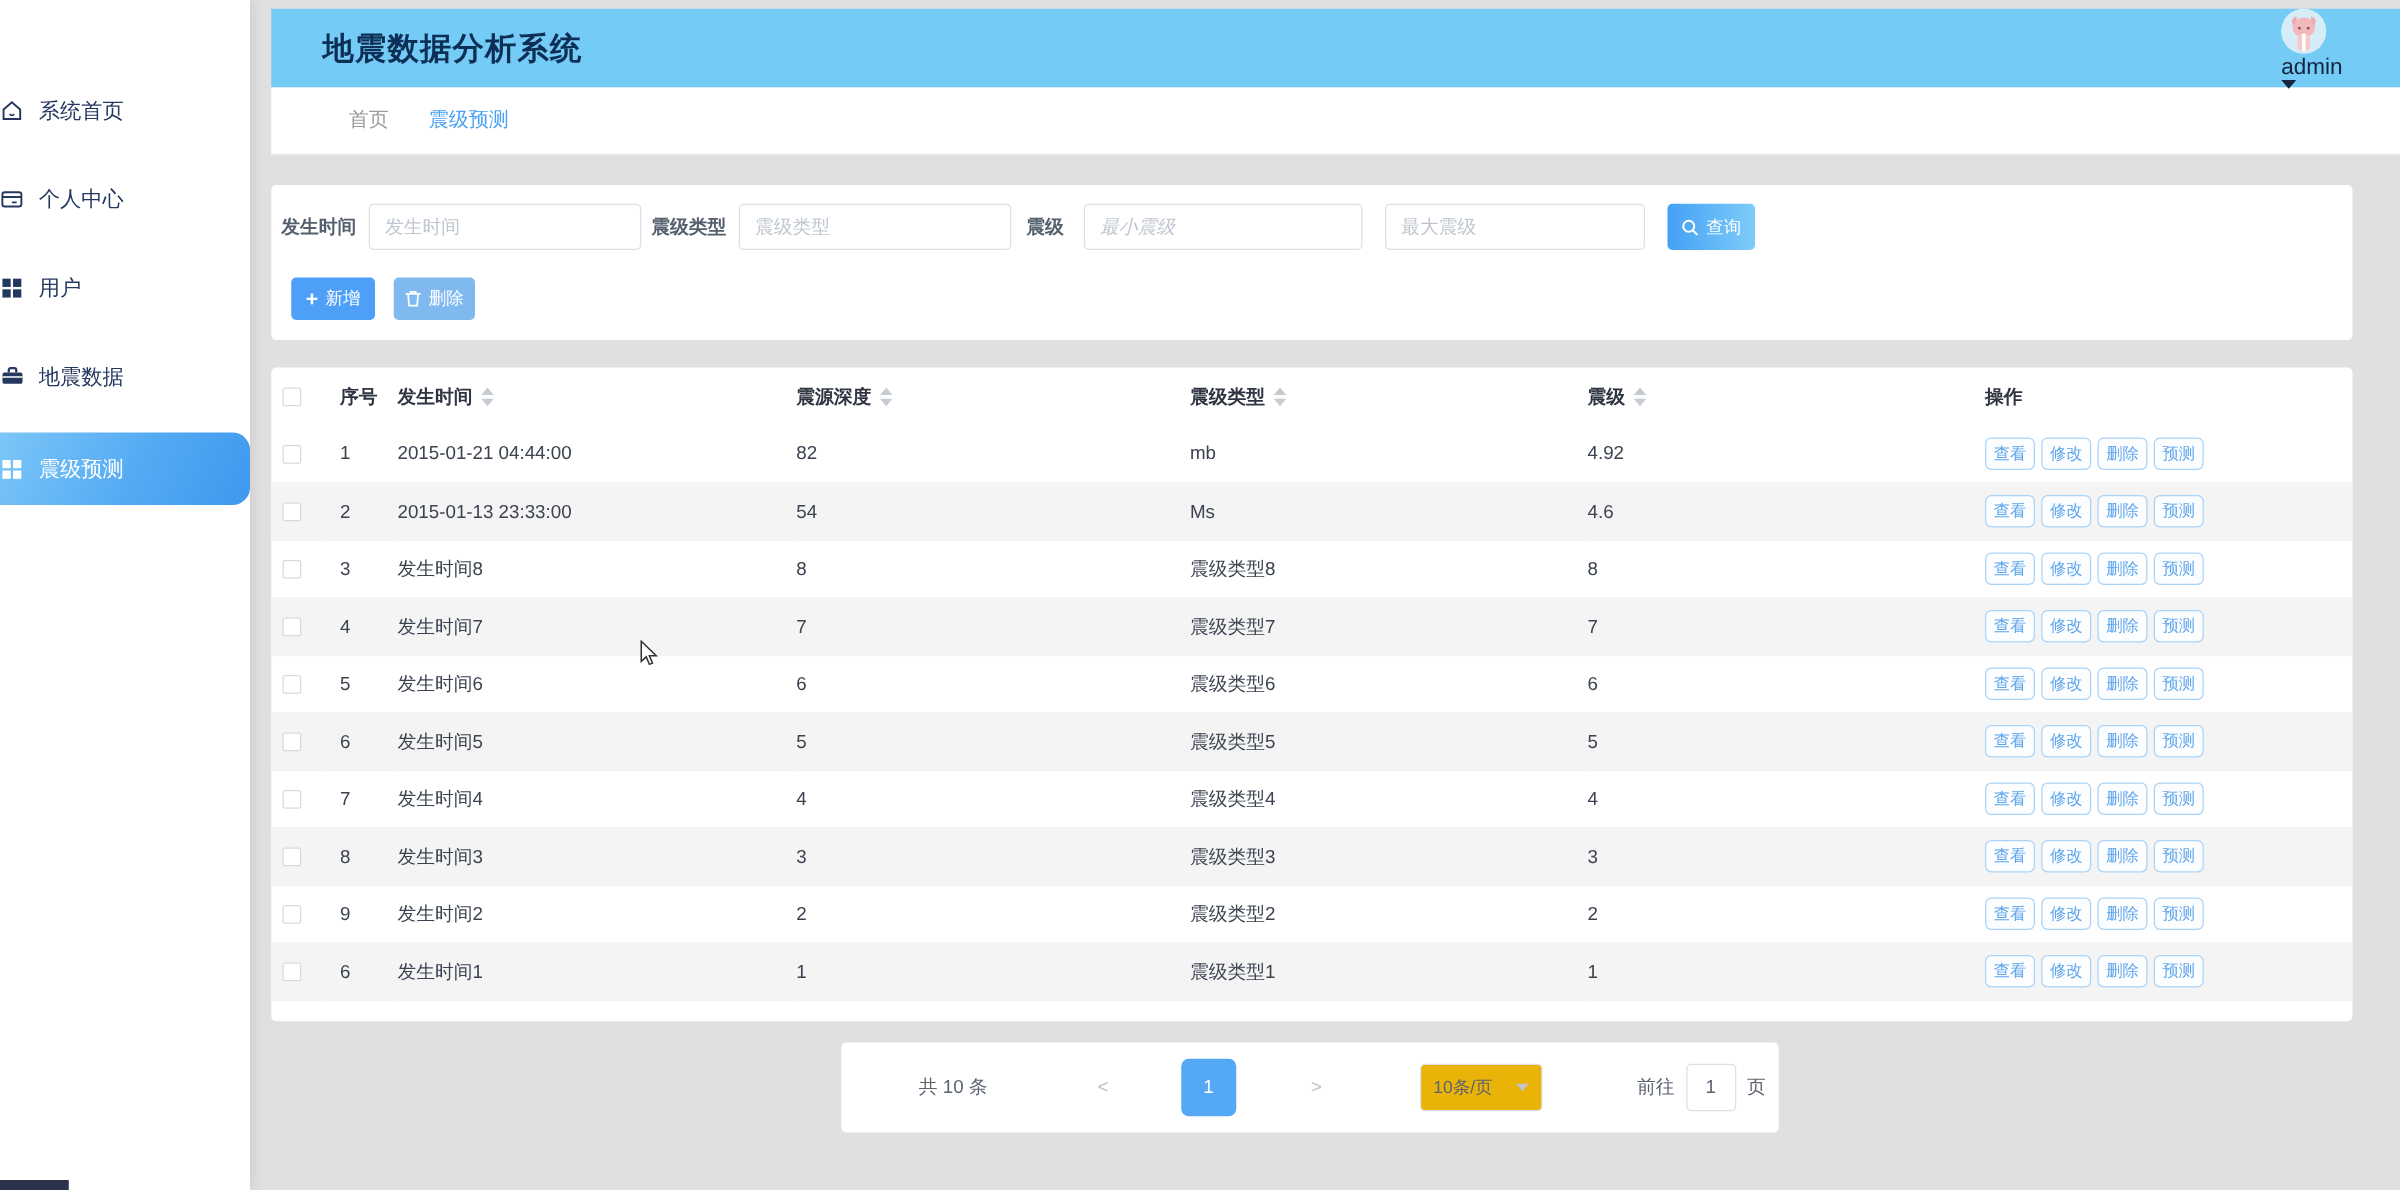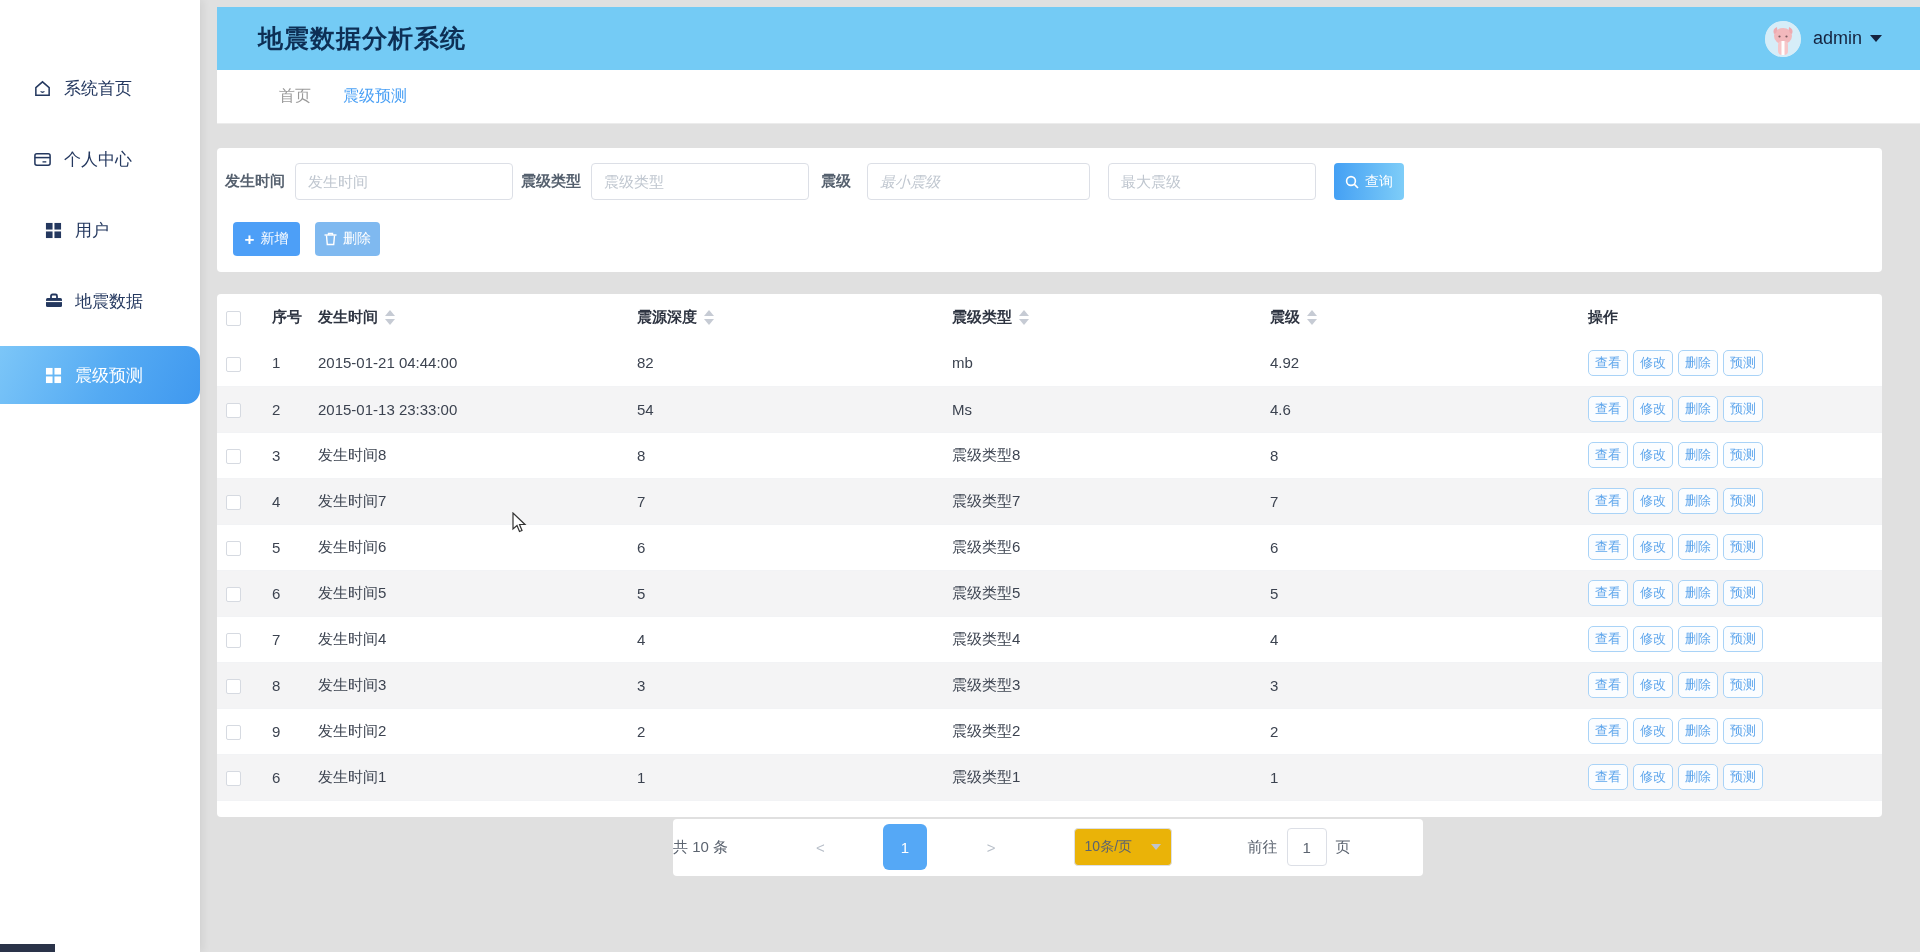--- a/index.html
+++ b/index.html
@@ -5,35 +5,35 @@
   * { margin:0; padding:0; box-sizing:border-box; }
   html,body { width:1920px; height:952px; overflow:hidden;
     font-family:"Liberation Sans","DejaVu Sans",sans-serif; background:#e0e0e0; }
   .stage { position:relative; width:1920px; height:952px; }
 
   
   .sidebar { position:absolute; left:0; top:0; width:200px; height:952px;
     background:#ffffff; box-shadow:3px 0 8px rgba(0,0,0,.07); z-index:5; }
   .side-list { padding-top:66px; }
   .side-item { display:flex; align-items:center; height:44px; margin-bottom:27px;
-    padding-left:33px; color:#24385f; font-size:17px; cursor:pointer; }
-  .side-item.sub { padding-left:44px; }
+    color:#24385f; font-size:17px; cursor:pointer; }
+  .side-item.sub { }
   .side-item .icn { width:19px; height:19px; margin-right:12px; flex:0 0 auto; display:flex; align-items:center; justify-content:center; }
   .side-item.active { height:58px; margin-bottom:0; margin-top:-4px; color:#ffffff;
     background:linear-gradient(115deg,#7cc6f8 0%,#54aaf3 55%,#3f98ef 100%);
     border-radius:0 14px 14px 0; }
   .dark-sliver { position:absolute; left:0; bottom:0; width:55px; height:8px; background:#2a3349; z-index:6; }
 
   
   .main { position:absolute; left:217px; top:0; width:1703px; height:952px; }
 
   .appbar { margin-top:7px; height:63px; background:#74cbf5; display:flex;
     align-items:center; justify-content:space-between; padding:0 38px 0 41px; }
   .app-title { font-size:25px; font-weight:bold; color:#0d2f55; letter-spacing:1px; }
-  .userbox { display:flex; align-items:center; cursor:pointer; }
+  .userbox { display:flex; align-items:flex-start; cursor:pointer;flex-direction:column; }
   .avatar { width:36px; height:36px; border-radius:50%; overflow:hidden; background:#d6edf8; margin-right:12px; }
   .username { font-size:18px; color:#14233f; margin-right:8px; }
   .caret-down { width:0; height:0; border-left:6px solid transparent; border-right:6px solid transparent; border-top:7px solid #14233f; }
 
   .tabsbar { height:54px; background:#ffffff; display:flex; align-items:center;
     padding-left:62px; border-bottom:1px solid #ececec; }
   .tab { font-size:16px; margin-right:32px; color:#9a9a9a; cursor:pointer; }
   .tab.active { color:#4aa0f5; }
 
   
@@ -73,22 +73,22 @@
     border:1px solid #d6dae1; border-radius:2px; background:#fff; cursor:pointer; vertical-align:middle; }
   .sort { display:inline-flex; flex-direction:column; margin-left:7px; vertical-align:middle; }
   .sort i { display:block; width:0; height:0; border-left:5px solid transparent; border-right:5px solid transparent; }
   .sort .up { border-bottom:6px solid #c6cbd4; margin-bottom:3px; }
   .sort .down { border-top:6px solid #c6cbd4; }
   .row-btn { width:40px; height:26px; margin-right:5px; border:1px solid #a9d3f7;
     border-radius:5px; background:#fbfdff; color:#5fa6ec; font-size:13px; cursor:pointer;
     font-family:"Liberation Sans","DejaVu Sans",sans-serif; padding:0; }
 
   
-  .pager { margin-top:2px; margin-left:456px; width:750px; height:57px; background:#fff;
-    border-radius:4px; display:flex; align-items:center; }
+  .pager { margin-top:17px; margin-left:456px; width:750px; height:72px; background:#fff;
+    border-radius:4px; display:flex; align-items:center; padding-left:62px; }
   .total { font-size:15px; color:#5c6470; }
   .pg-arrow { font-size:15px; color:#b8bfc9; margin:0; cursor:pointer; background:none; border:none;
     font-family:"Liberation Sans","DejaVu Sans",sans-serif; }
   .pg-prev { margin-left:88px; }
   .pg-next { margin-left:60px; }
   .pg-current { margin-left:58px; width:44px; height:46px; border-radius:6px; background:#55a8f6;
     color:#fff; font-size:15px; display:flex; align-items:center; justify-content:center; cursor:default; }
   .pg-size { margin-left:78px; width:98px; height:38px; border:1px solid #dcdfe6; border-radius:4px;
     display:flex; align-items:center; justify-content:space-between; padding:0 10px;
     font-size:14px; color:#5c6470; cursor:pointer; background:#eab308; }

